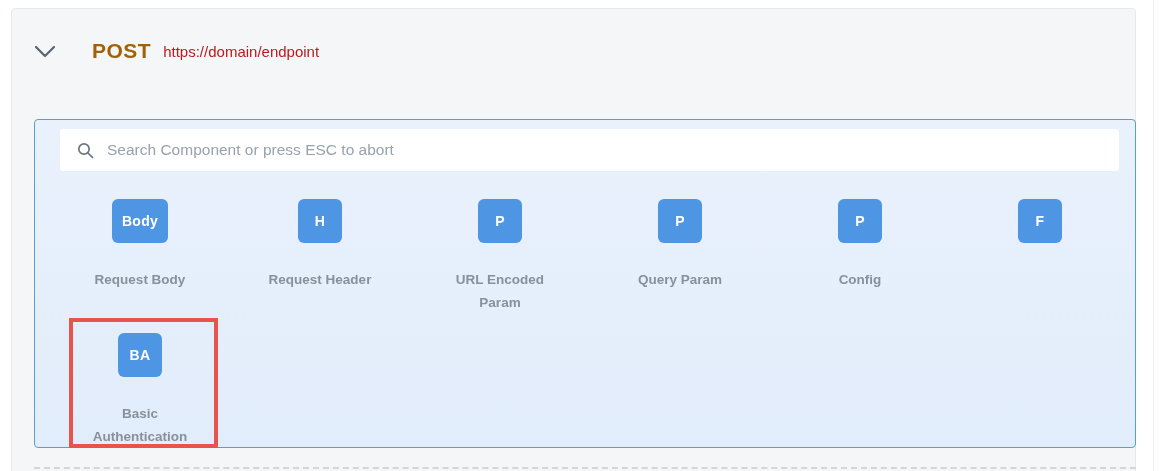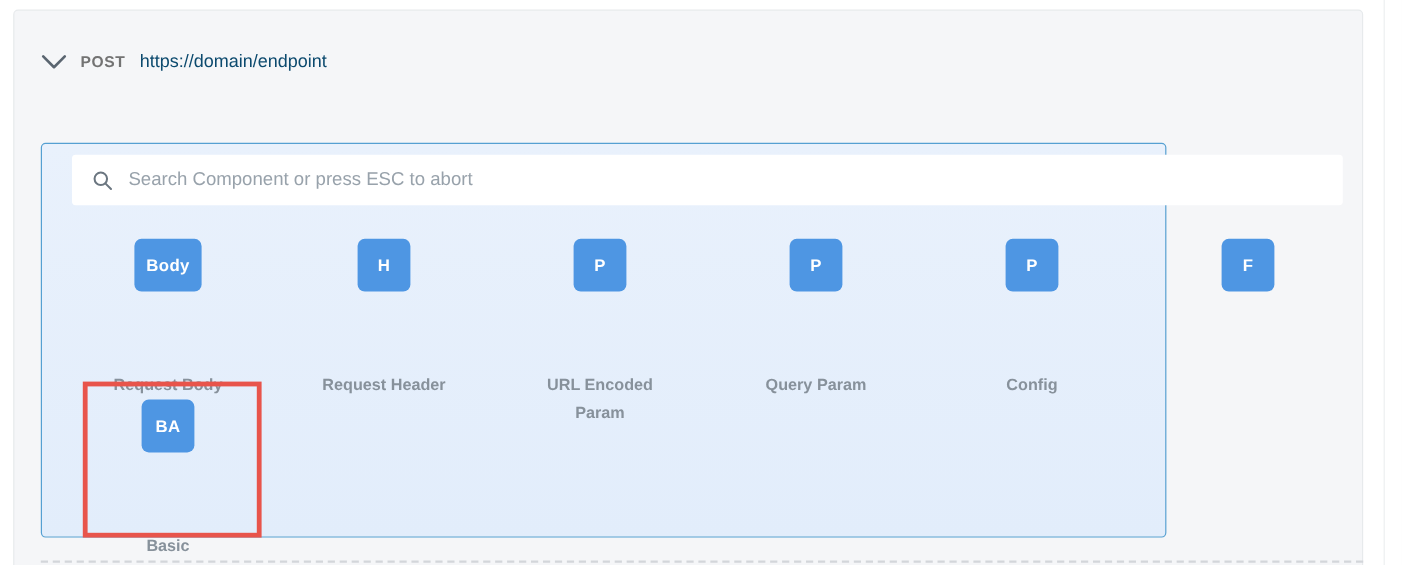--- a/index.html
+++ b/index.html
@@ -19,30 +19,30 @@
     background: #f5f6f8;
     border: 1px solid #e7eaec;
     border-radius: 4px;
   }
   .req-header {
     position: absolute; left: 22px; top: 30px; height: 24px;
     display: flex; align-items: center;
   }
   .chevron { width: 22px; height: 13px; cursor: pointer; }
   .method {
-    margin-left: 11px;
-    font-size: 13px; font-weight: bold; letter-spacing: 0.5px;
-    color: #737373;
+    margin-left: 36px;
+    font-size: 21px; font-weight: bold; letter-spacing: 0.5px;
+    color: #a16207;
   }
   .url {
     margin-left: 12px;
-    font-size: 15px; color: #0c4a6e;
+    font-size: 15px; color: #b91c1c;
   }
   .panel {
-    position: absolute; left: 22px; top: 110px; width: 938px; height: 329px;
+    position: absolute; left: 22px; top: 110px; width: 1102px; height: 329px;
     background: linear-gradient(180deg, #e9f1fc 0%, #e2edfb 100%);
     border: 1px solid #55a0d2;
     border-radius: 4px;
     text-decoration: underline;
   }
   .search-box {
     position: absolute; left: 25px; top: 9px; width: 1059px; height: 42px;
     background: #ffffff; border-radius: 3px;
     display: flex; align-items: center;
   }
@@ -53,21 +53,20 @@
     font-family: "Liberation Sans", sans-serif;
     font-size: 15.5px; color: #4a545e;
   }
   .search-input::placeholder { color: #98a2ab; opacity: 1; }
   .grid-row { position: absolute; left: 15px; display: flex; }
   .grid-row.row-1 { top: 79px; }
   .grid-row.row-2 { top: 213px; align-items: center; }
   .cell {
     width: 180px; display: flex; flex-direction: column; align-items: center;
     cursor: pointer;
-    gap: 41px;
   }
   .badge {
     height: 44px; min-width: 44px; padding: 0 10px;
     background: #4e96e3; border-radius: 6px;
     display: flex; align-items: center; justify-content: center;
     color: #ffffff; font-size: 14px; font-weight: bold; letter-spacing: 0.3px;
   }
   .cell-label {
     margin-top: 25px; max-width: 128px;
     text-align: center;

